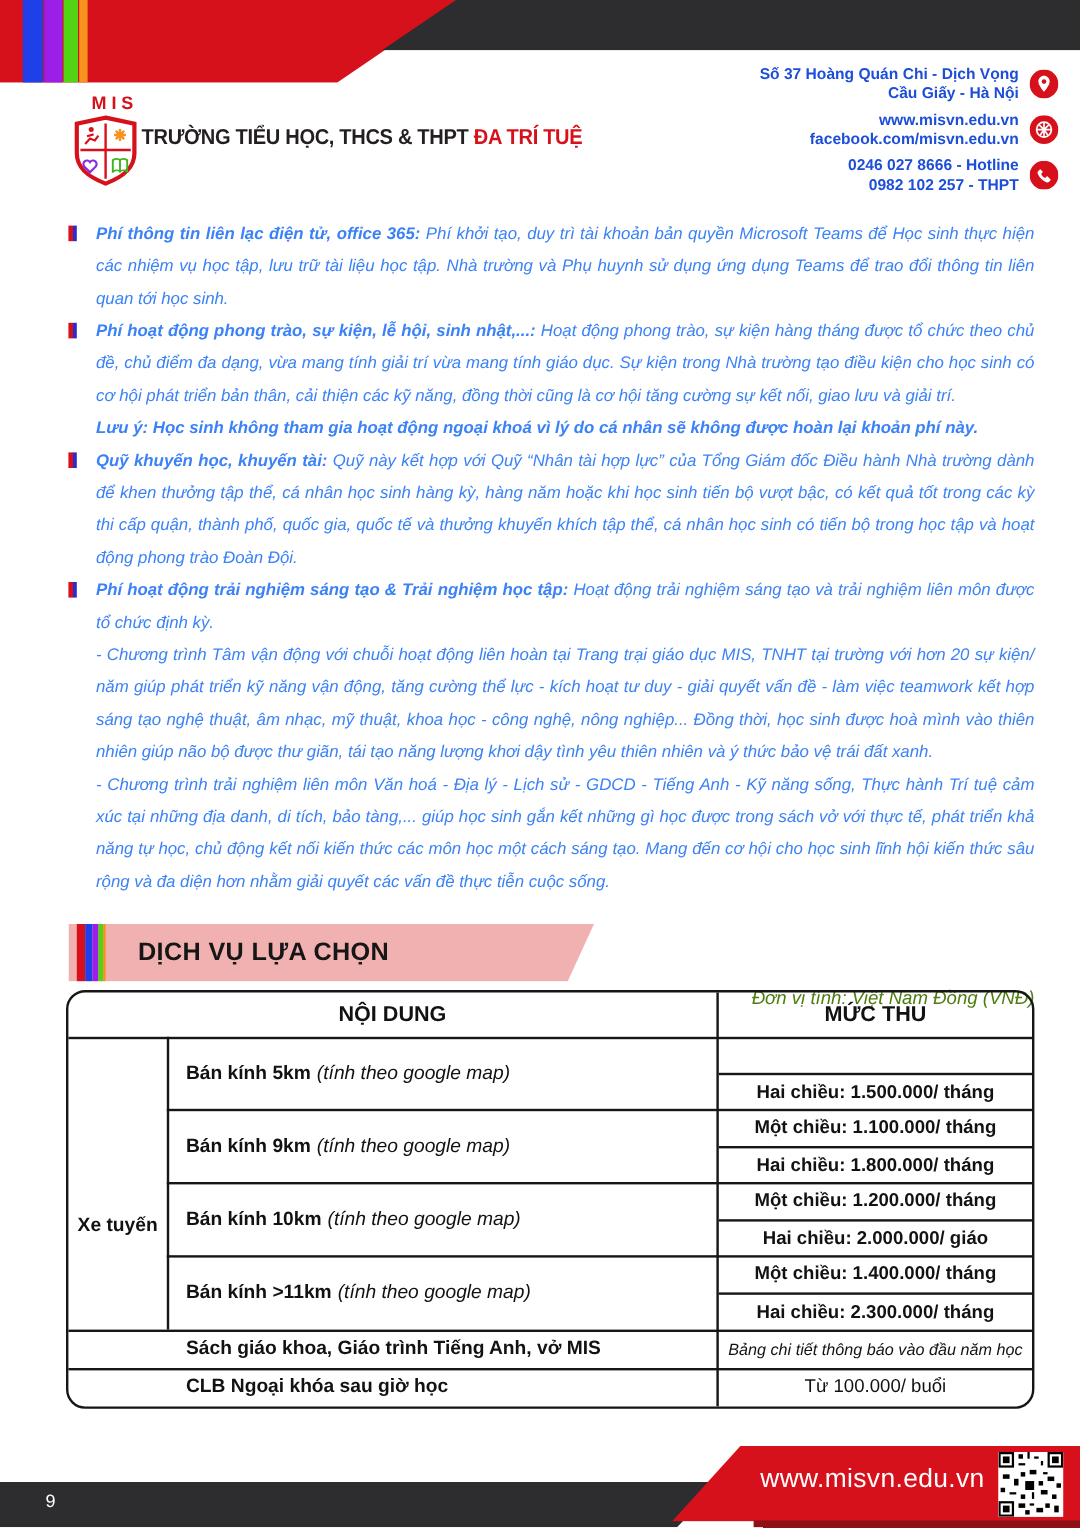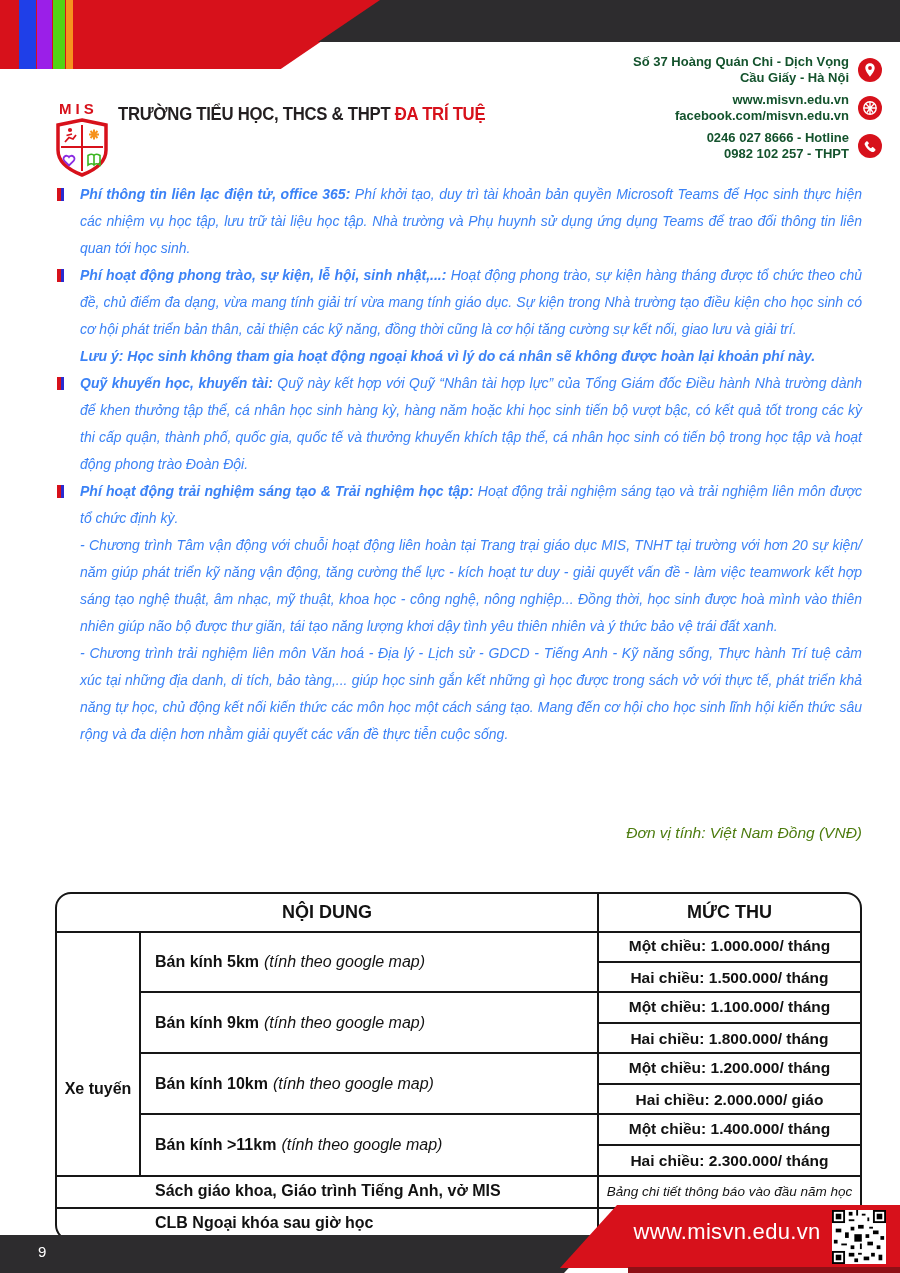--- a/index.html
+++ b/index.html
@@ -17,30 +17,30 @@
   .stripe { position:absolute; top:0; height:100%; }
   .hs-blue   { left:19px; width:17px; background:var(--stripe-blue,#1f3fe8); }
   .hs-purple { left:37px; width:15px; background:var(--stripe-purple,#9b1fe8); }
   .hs-green  { left:53px; width:12px; background:var(--stripe-green,#52d415); }
   .hs-orange { left:66px; width:7px;  background:var(--stripe-orange,#f6921e); }
   .header-dark {
     position:absolute; left:318px; top:0; width:582px; height:42px;
     background:var(--dark-charcoal,#2d2c2e);
     clip-path:polygon(62px 0,100% 0,100% 100%,0 100%);
   }
-  .logo { position:absolute; left:55px; top:100px; width:60px; text-align:left; }
+  .logo { position:absolute; left:55px; top:78px; width:60px; text-align:right; }
   .logo-mis { color:var(--red,#d7111b); font-weight:bold; font-size:15px; letter-spacing:4px; padding-left:4px; }
   .school-names { position:absolute; left:118px; top:104px; width:300px; }
   .school-vn { font-size:18px; font-weight:bold; color:#231f20; letter-spacing:-0.3px; white-space:nowrap;
                transform:scaleX(0.93); transform-origin:left; }
   .school-vn .red { color:var(--red,#d7111b); }
   .school-en { margin-top:8px; font-size:17px; letter-spacing:1.8px; color:#3a3a3a; white-space:nowrap; }
   .contact { position:absolute; right:18px; top:54px; width:340px; }
   .contact-row { display:flex; justify-content:flex-end; align-items:center; gap:9px; margin-bottom:7px; }
-  .contact-text { text-align:right; font-size:13px; line-height:15.5px; color:#14532d; font-weight:bold; }
+  .contact-text { text-align:right; font-size:13px; line-height:15.5px; color:#1d4ed8; font-weight:bold; }
   .cicon { width:24px; height:24px; flex:0 0 24px; }
   
   .body-text {
     position:absolute; left:55px; top:181px; width:807px;
     font-size:14px; line-height:27px; font-style:italic; text-align:justify; color:#3b82f6;
   }
   .para { position:relative; padding-left:25px; }
   .bullet {
     position:absolute; left:2px; top:7px; width:7px; height:13px;
     background:linear-gradient(90deg, var(--red,#d7111b) 0 55%, #2b2bd0 55% 100%);
@@ -58,21 +58,21 @@
   .bs-purple { left:20px; width:5px; background:var(--stripe-purple,#9b1fe8); }
   .bs-green  { left:25px; width:4px; background:var(--stripe-green,#52d415); }
   .bs-orange { left:29px; width:2px; background:var(--stripe-orange,#f6921e); }
   .section-title {
     position:absolute; left:58px; top:0; height:100%;
     display:flex; align-items:center; font-size:21px; font-weight:bold; color:#161616; letter-spacing:0.3px;
   }
   .unit-note { position:absolute; right:38px; top:824px; font-style:italic; font-size:15.5px; color:#4d7c0f; }
   
   .fee-table {
-    position:absolute; left:55px; top:892px; width:807px; height:349px;
+    position:absolute; left:55px; top:825px; width:807px; height:349px;
     border:2px solid #161616; border-radius:16px;
   }
   .h-line { position:absolute; height:2px; background:#161616; }
   .v-line { position:absolute; width:2px; background:#161616; }
   .l-header { top:37px; left:0; width:803px; }
   .l-col    { left:540px; top:0; height:345px; }
   .l-xe     { left:82px; top:37px; height:244px; }
   .l-row1   { top:97px;  left:82px; width:721px; }
   .l-row2   { top:158px; left:82px; width:721px; }
   .l-row3   { top:219px; left:82px; width:721px; }
@@ -211,20 +211,28 @@
       <span class="lead">Phí hoạt động trải nghiệm sáng tạo &amp; Trải nghiệm học tập:</span><span> Hoạt động trải nghiệm sáng tạo và trải nghiệm liên môn được tổ chức định kỳ.</span>
     </div>
     <div class="para">
       <span>- Chương trình Tâm vận động với chuỗi hoạt động liên hoàn tại Trang trại giáo dục MIS, TNHT tại trường với hơn 20 sự kiện/ năm giúp phát triển kỹ năng vận động, tăng cường thể lực - kích hoạt tư duy - giải quyết vấn đề - làm việc teamwork kết hợp sáng tạo nghệ thuật, âm nhạc, mỹ thuật, khoa học - công nghệ, nông nghiệp... Đồng thời, học sinh được hoà mình vào thiên nhiên giúp não bộ được thư giãn, tái tạo năng lượng khơi dậy tình yêu thiên nhiên và ý thức bảo vệ trái đất xanh.</span>
     </div>
     <div class="para">
       <span>- Chương trình trải nghiệm liên môn Văn hoá - Địa lý - Lịch sử - GDCD - Tiếng Anh -  Kỹ năng sống, Thực hành Trí tuệ cảm xúc tại những địa danh, di tích, bảo tàng,... giúp học sinh gắn kết những gì học được trong sách vở với thực tế, phát triển khả năng tự học, chủ động kết nối kiến thức các môn học một cách sáng tạo. Mang đến cơ hội cho học sinh lĩnh hội kiến thức sâu rộng và đa diện hơn nhằm giải quyết các vấn đề thực tiễn cuộc sống.</span>
     </div>
   </div>
 
+  <div class="section-banner">
+    <div class="stripe bs-red"></div>
+    <div class="stripe bs-blue"></div>
+    <div class="stripe bs-purple"></div>
+    <div class="stripe bs-green"></div>
+    <div class="stripe bs-orange"></div>
+    <div class="section-title">DỊCH VỤ LỰA CHỌN</div>
+  </div>
   <div class="unit-note">Đơn vị tính: Việt Nam Đồng (VNĐ)</div>
 
   <div class="fee-table">
     <div class="h-line l-header"></div>
     <div class="v-line l-col"></div>
     <div class="v-line l-xe"></div>
     <div class="h-line l-row1"></div>
     <div class="h-line l-row2"></div>
     <div class="h-line l-row3"></div>
     <div class="h-line l-full1"></div>
@@ -235,21 +243,20 @@
     <div class="h-line l-sub3"></div>
 
     <div class="th th-content">NỘI DUNG</div>
     <div class="th th-fee">MỨC THU</div>
     <div class="xe-label">Xe tuyến</div>
 
     <div class="bus-label rt0">
       <span>Bán kính 5km</span>
       <span class="cell-note">(tính theo google map)</span>
     </div>
-    <div class="fee-cell ft0a">Một chiều: 1.000.000/ tháng</div>
     <div class="fee-cell ft0b">Hai chiều: 1.500.000/ tháng</div>
 
     <div class="bus-label rt1">
       <span>Bán kính 9km</span>
       <span class="cell-note">(tính theo google map)</span>
     </div>
     <div class="fee-cell ft1a">Một chiều: 1.100.000/ tháng</div>
     <div class="fee-cell ft1b">Hai chiều: 1.800.000/ tháng</div>
 
     <div class="bus-label rt2">

